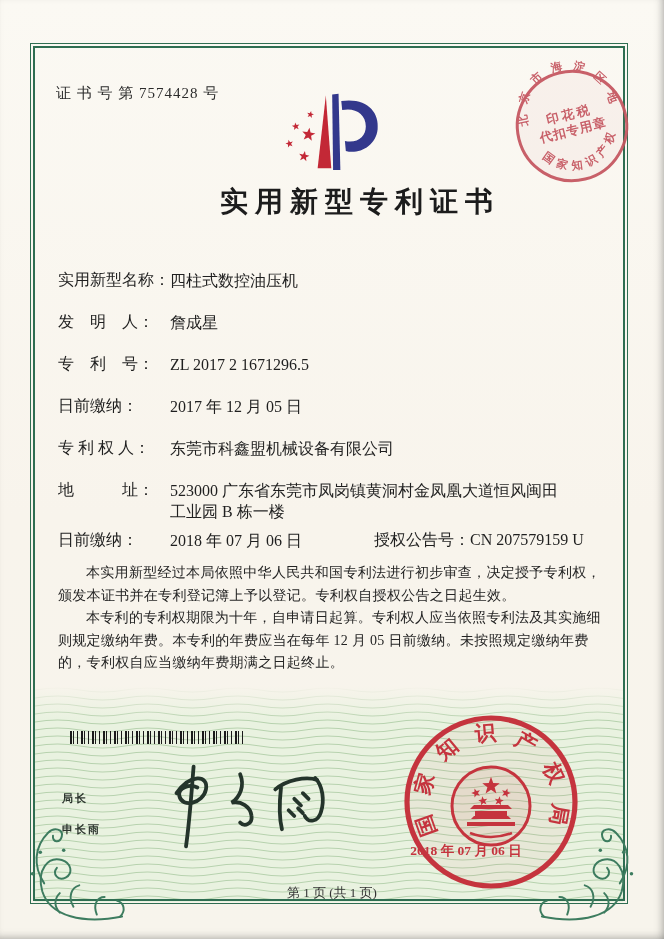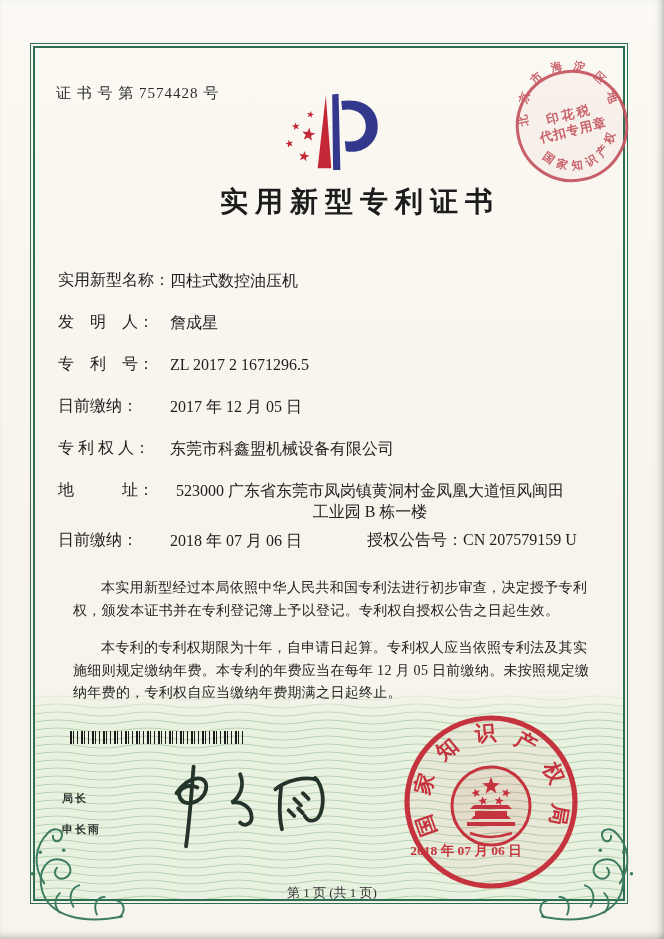--- a/index.html
+++ b/index.html
@@ -19,26 +19,26 @@
     background:linear-gradient(180deg,#f8f4ec 0%,rgba(248,244,236,0) 100%);}
   .cert-no{position:absolute;left:56px;top:84px;font-size:15px;letter-spacing:1px;color:#2b2b2b;}
   .logo{position:absolute;left:274px;top:90px;width:120px;height:91px;}
   .title{position:absolute;left:0;top:183px;width:100%;text-align:center;
     font-size:28px;font-weight:bold;letter-spacing:7px;color:#1c1c1c;padding-left:28px;}
   .fields{position:absolute;left:58px;top:270px;width:560px;font-size:16px;color:#1f1f1f;}
   .frow{height:42px;}
   .frow.addr{height:50px;}
   .flabel{display:inline-block;width:112px;vertical-align:top;white-space:pre;}
   .fvalue{display:inline-block;vertical-align:top;line-height:21px;}
-  .frow.addr .fvalue{width:400px;text-align:center;}
+  .frow.addr .fvalue{width:400px;}
   .frow.grant{position:relative;}
-  .grant2{position:absolute;left:309px;top:0;white-space:nowrap;}
+  .grant2{position:absolute;left:316px;top:0;white-space:nowrap;}
   .paras{position:absolute;left:58px;top:562px;width:554px;font-size:14px;
     line-height:22.5px;color:#242424;letter-spacing:.3px;}
-  .paras p{margin:15px;text-indent:2em;}
+  .paras p{margin:0;text-indent:2em;}
   .barcode{position:absolute;left:70px;top:731px;width:176px;height:13px;
     background:repeating-linear-gradient(90deg,#1b1b1b 0 2px,transparent 2px 3.5px,#1b1b1b 3.5px 4.5px,transparent 4.5px 7px,#1b1b1b 7px 8px,transparent 8px 11px);}
   .sig-block{position:absolute;left:62px;top:783px;font-size:11px;font-weight:600;color:#2c352e;line-height:31px;letter-spacing:2px;}
   .sig-svg{position:absolute;left:148px;top:760px;width:190px;height:92px;}
   .seal{position:absolute;left:396px;top:710px;width:190px;height:190px;}
   .seal-date{position:absolute;left:400px;top:842px;width:132px;text-align:center;
     font-size:13.5px;font-weight:bold;color:#c5343e;white-space:nowrap;}
   .tax-stamp{position:absolute;left:506px;top:58px;width:132px;height:136px;transform:rotate(-14deg);opacity:.92;}
   .footer{position:absolute;left:0;top:884px;width:100%;text-align:center;font-size:13px;color:#333;}
   .orn{position:absolute;width:112px;height:112px;}

